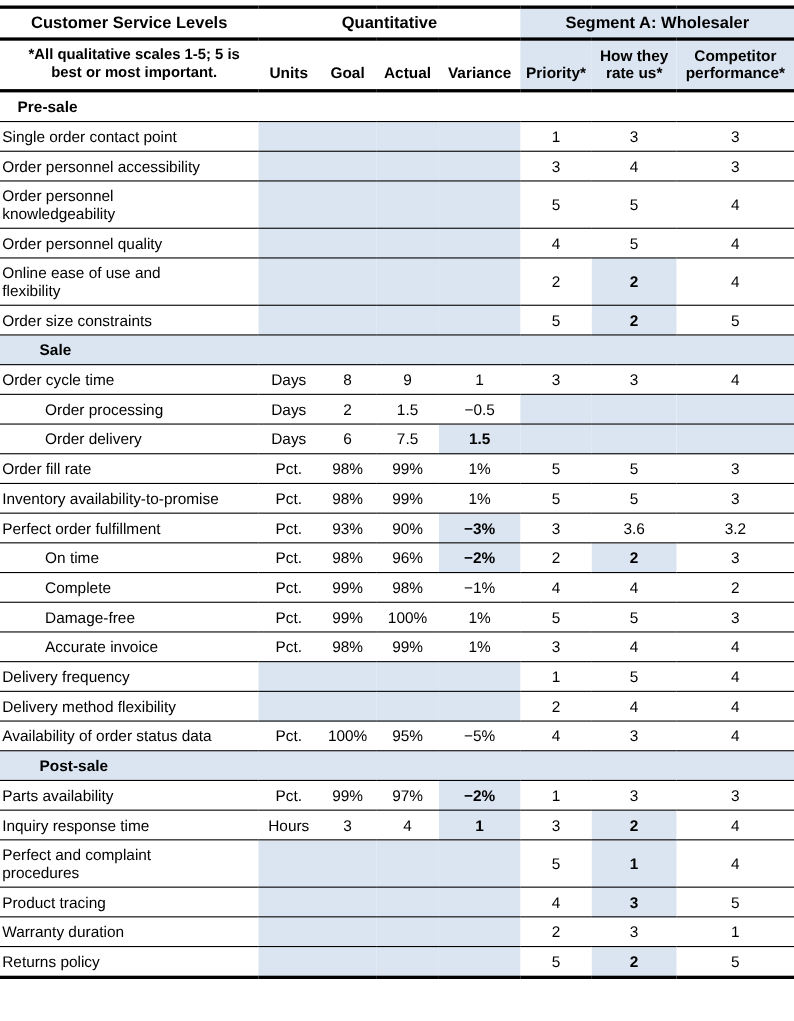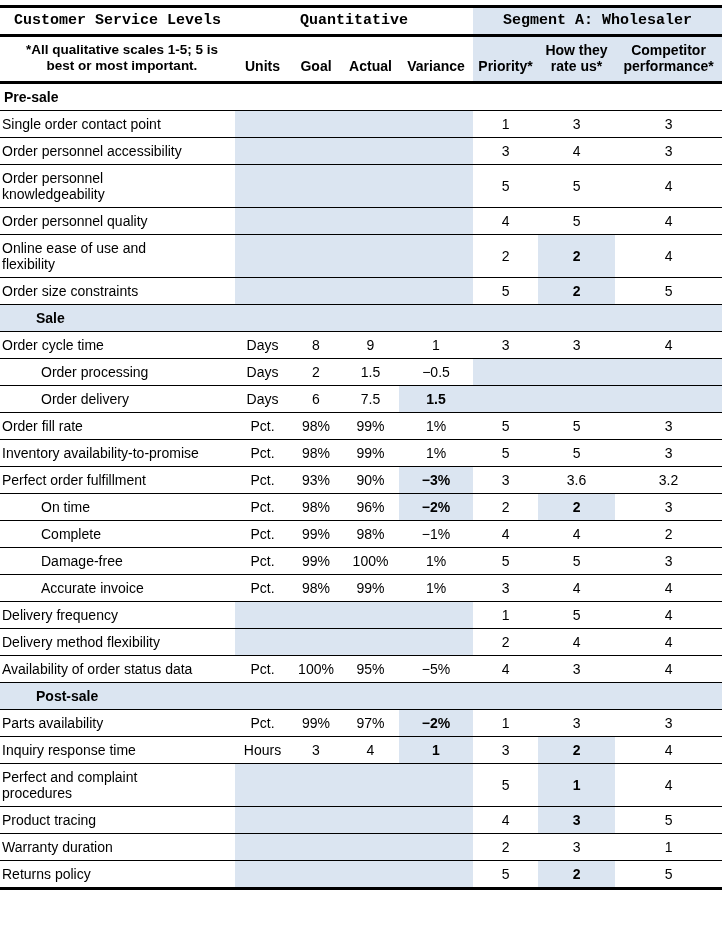--- a/index.html
+++ b/index.html
@@ -21,37 +21,36 @@
     padding: 5px 2px;
     vertical-align: middle;
     border-bottom: 1px solid #000;
   }
   .csl thead th { font-weight: bold; text-align: center; }
   .csl thead tr.h1 th {
     font-size: 15px;
     border-bottom: 3px solid #000;
     padding: 5px 2px;
     vertical-align: middle;
-    font-family: Liberation Mono, monospace;
   }
   .csl thead tr.h2 th {
     border-bottom: 3px solid #000;
     vertical-align: bottom;
     padding-bottom: 7px;
     white-space: pre;
   }
   .left  { text-align: left; padding-left: 8px; }
   .c-name { text-align: left; padding-left: 8px; white-space: pre; }
   .c-name.ind { padding-left: 41px; }
   .c-num { text-align: center; }
   .blue  { background: #dbe5f1; }
   .b     { font-weight: bold; }
   .nb    { border-bottom: none; }
   tr.thick td { border-top: 1px solid #4c1d95; }
-  td.section { font-weight: bold; text-align: left; padding-left: 4px; }
+  td.section { font-weight: bold; text-align: left; padding-left: 16px; }
   td.section.ind-sec { padding-left: 36px; }
   th.note {
     font-weight: normal;
     font-size: 13.5px;
     text-align: left;
     padding-left: 11px;
     white-space: pre;
   }
 </style>
 </head>

